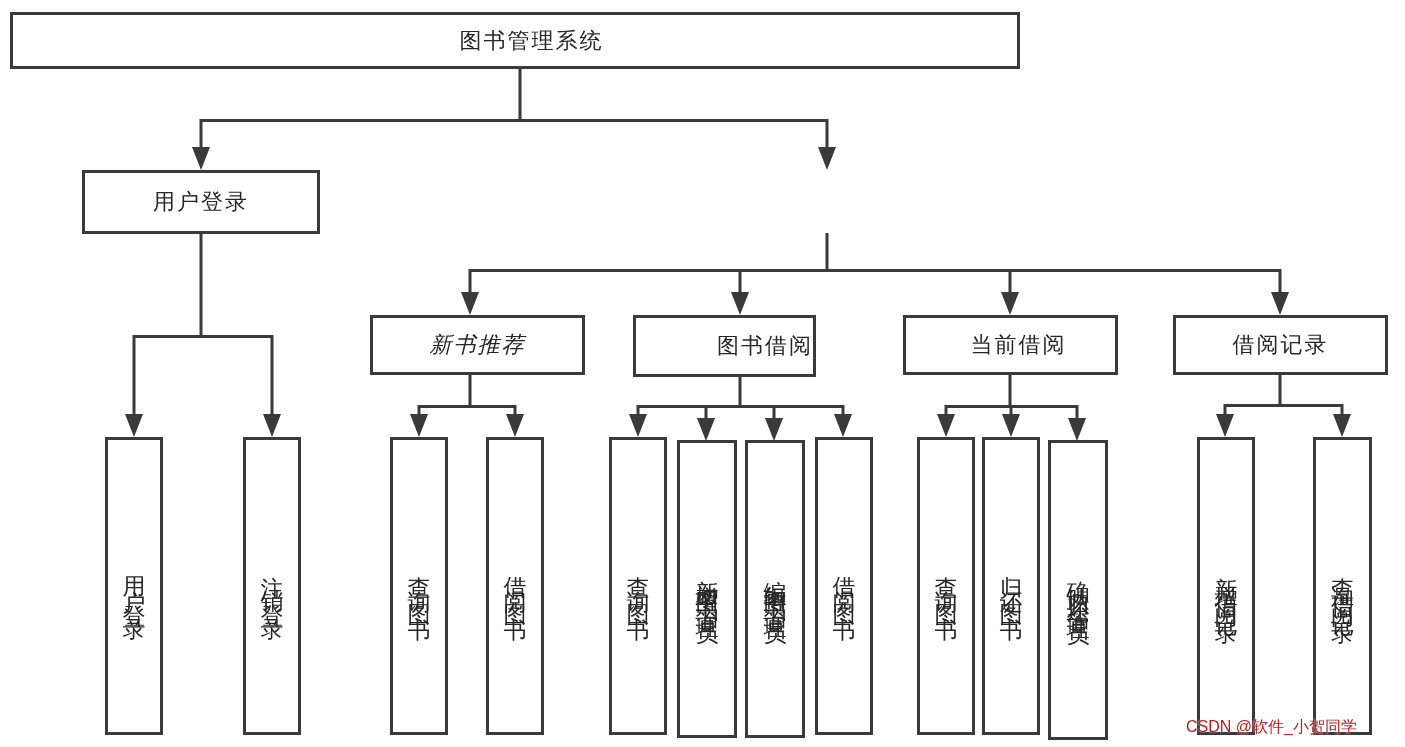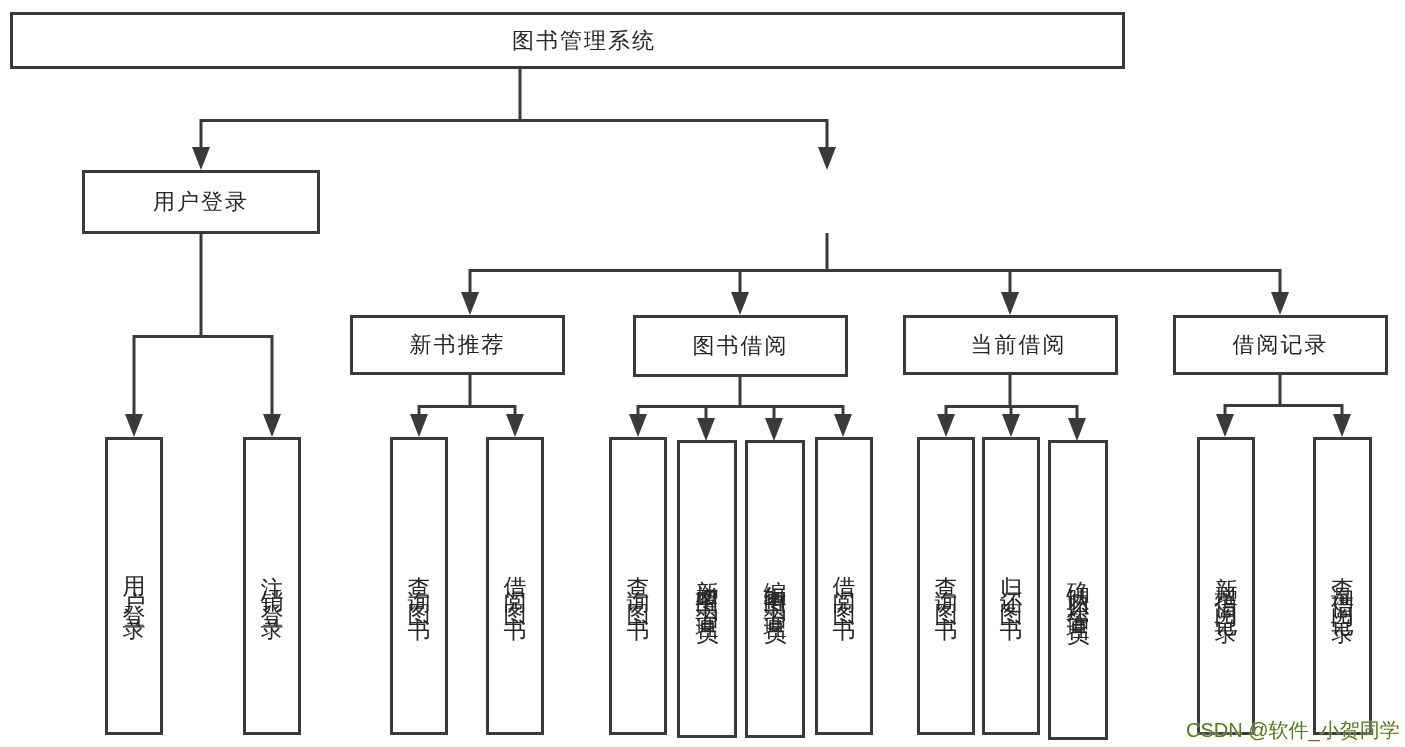--- a/index.html
+++ b/index.html
@@ -28,25 +28,25 @@
     writing-mode:vertical-rl;
     text-orientation:mixed;
     line-height:1;
     white-space:nowrap;
   }
   .ls4 .vtext{letter-spacing:14px;}
   .ls6 .vtext{letter-spacing:9px;}
   .ls9 .vtext{letter-spacing:6px;}
 
   
-  #root{left:10px;top:12px;width:1115px;height:57px;padding-left:33px;}
+  #root{left:10px;top:12px;width:1010px;height:57px;padding-left:33px;}
   #user-login{left:82px;top:170px;width:238px;height:64px;}
   #book-mgmt{left:712px;top:170px;width:230px;height:63px;}
-  #new-book-rec{left:350px;top:315px;width:215px;height:60px;}
-  #book-borrow{left:633px;top:315px;width:215px;height:62px;}
+  #new-book-rec{left:370px;top:315px;width:215px;height:60px;font-style:italic;}
+  #book-borrow{left:633px;top:315px;width:183px;height:62px;justify-content:flex-end;}
   #current-borrow{left:903px;top:315px;width:215px;height:60px;padding-left:16px;}
   #borrow-record{left:1173px;top:315px;width:215px;height:60px;}
 
   
   #u1{left:105px;}
   #u2{left:243px;}
   #n1{left:390px;}
   #n2{left:486px;}
   #b1{left:609px;}
   #b2{left:677px;top:440px;width:60px;}
@@ -55,22 +55,22 @@
   #c1{left:917px;}
   #c2{left:982px;}
   #c3{left:1048px;top:440px;height:300px;width:60px;}
   #r1{left:1197px;}
   #r2{left:1313px;width:59px;}
 
   #watermark{
     position:absolute;
     left:1186px;top:717px;
     width:215px;
-    font-size:20px;
-    color:#4d7c0f;
+    font-size:16px;
+    color:#b91c1c;
     text-shadow:0 0 2px #ffffff;
     white-space:nowrap;
     z-index:5;
   }
 </style>
 </head>
 <body>
 
 <div id="canvas">
 

